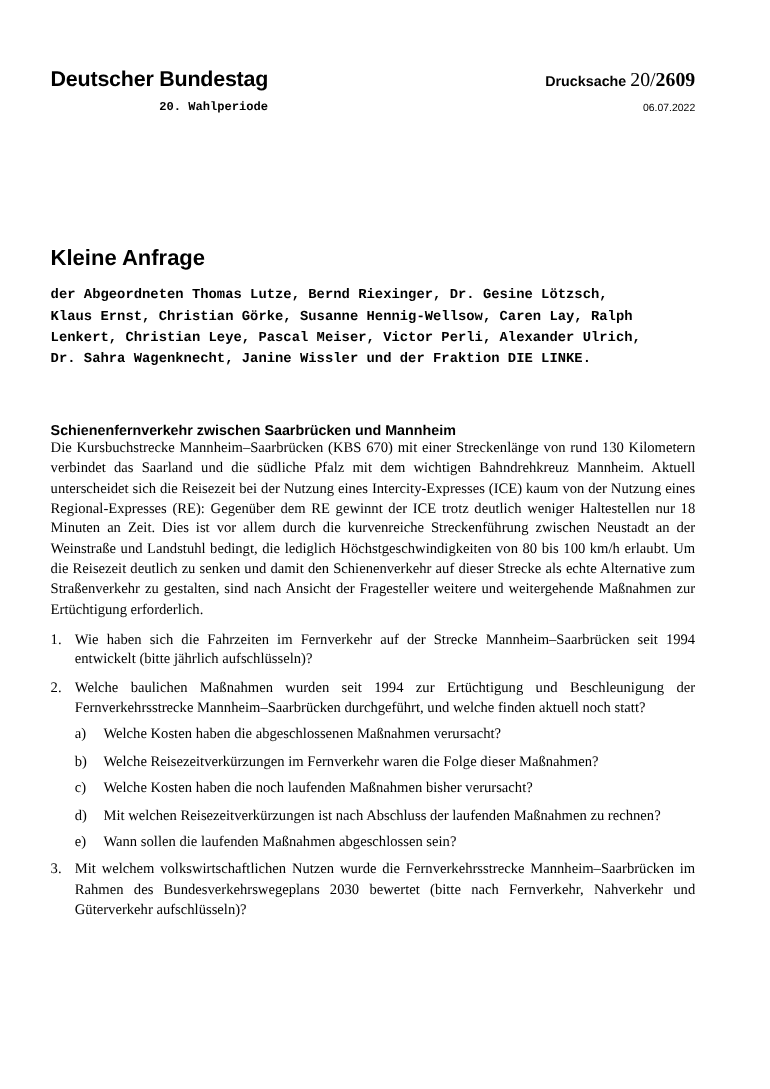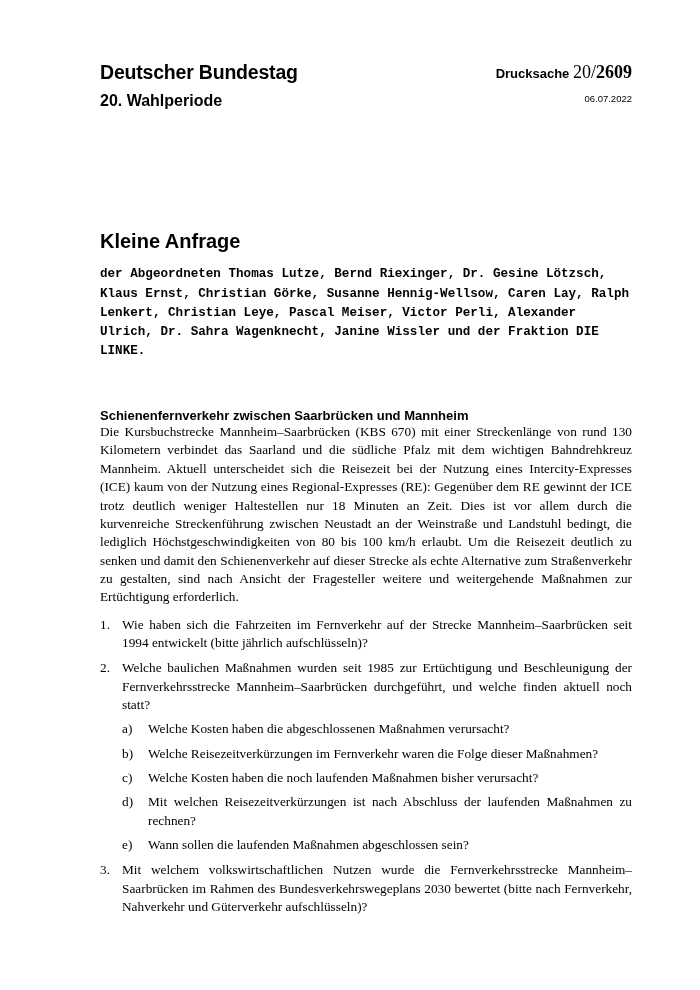--- a/index.html
+++ b/index.html
@@ -12,45 +12,46 @@
     height: 990px;
     font-family: "Liberation Serif", serif;
     color: #000000;
     overflow: hidden;
   }
   .page {
     position: relative;
     width: 700px;
     height: 990px;
     box-sizing: border-box;
-    padding: 62px 68px 0 100px;
+    padding: 62px 68px 0 46px;
   }
 
   
   .header {
     display: flex;
     align-items: flex-start;
     justify-content: space-between;
   }
   .header-left {
     display: flex;
     flex-direction: column;
   }
   .bt-title {
     font-family: "Liberation Sans", sans-serif;
     font-weight: bold;
     font-size: 19.5px;
     letter-spacing: -0.2px;
     line-height: 1.1;
   }
   .bt-period {
-    font-family: Liberation Sans, sans-serif;
-    font-weight: bold;
-    font-size: 16px;
+    font-family: Liberation Mono, monospace;
+    font-weight: bold;
+    font-size: 11px;
     margin-top: 9px;
+    text-align: right;
   }
   .header-right {
     text-align: center;
     display: flex;
     flex-direction: column;
     align-items: flex-end;
   }
   .ds-line {
     font-family: "Liberation Sans", sans-serif;
     font-weight: bold;
@@ -189,21 +190,21 @@
     <div class="intro">Die Kursbuchstrecke Mannheim–Saarbrücken (KBS 670) mit einer Streckenlänge von rund 130 Kilometern verbindet das Saarland und die südliche Pfalz mit dem wichtigen Bahndrehkreuz Mannheim. Aktuell unterscheidet sich die Reisezeit bei der Nutzung eines Intercity-Expresses (ICE) kaum von der Nutzung eines Regional-Expresses (RE): Gegenüber dem RE gewinnt der ICE trotz deutlich weniger Haltestellen nur 18 Minuten an Zeit. Dies ist vor allem durch die kurvenreiche Streckenführung zwischen Neustadt an der Weinstraße und Landstuhl bedingt, die lediglich Höchstgeschwindigkeiten von 80 bis 100 km/h erlaubt. Um die Reisezeit deutlich zu senken und damit den Schienenverkehr auf dieser Strecke als echte Alternative zum Straßenverkehr zu gestalten, sind nach Ansicht der Fragesteller weitere und weitergehende Maßnahmen zur Ertüchtigung erforderlich.</div>
 
 
     <ol class="questions">
       <li>
         <span class="marker">1.</span>
         <span class="q-text">Wie haben sich die Fahrzeiten im Fernverkehr auf der Strecke Mannheim–Saarbrücken seit 1994 entwickelt (bitte jährlich aufschlüsseln)?</span>
       </li>
       <li>
         <span class="marker">2.</span>
-        <span class="q-text">Welche baulichen Maßnahmen wurden seit 1985 zur Ertüchtigung und Beschleunigung der Fernverkehrsstrecke Mannheim–Saarbrücken durchgeführt, und welche finden aktuell noch statt?</span>
+        <span class="q-text">Welche baulichen Maßnahmen wurden seit 1994 zur Ertüchtigung und Beschleunigung der Fernverkehrsstrecke Mannheim–Saarbrücken durchgeführt, und welche finden aktuell noch statt?</span>
         <ol class="sub">
           <li>
             <span class="marker">a)</span>
             <span class="q-text">Welche Kosten haben die abgeschlossenen Maßnahmen verursacht?</span>
           </li>
           <li>
             <span class="marker">b)</span>
             <span class="q-text">Welche Reisezeitverkürzungen im Fernverkehr waren die Folge dieser Maßnahmen?</span>
           </li>
           <li>

